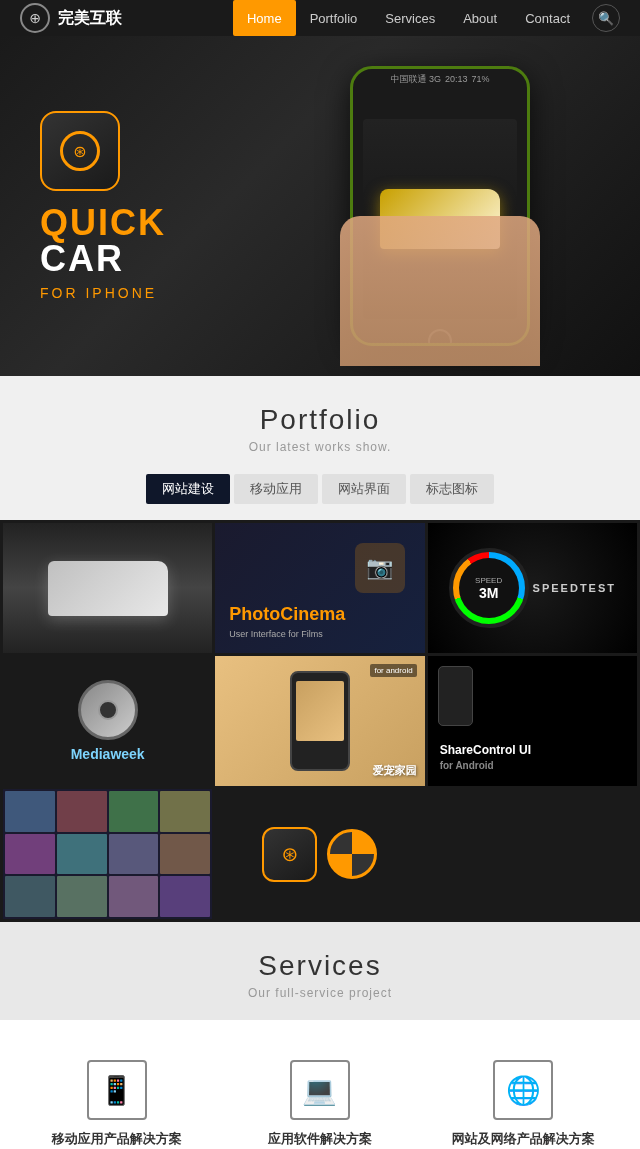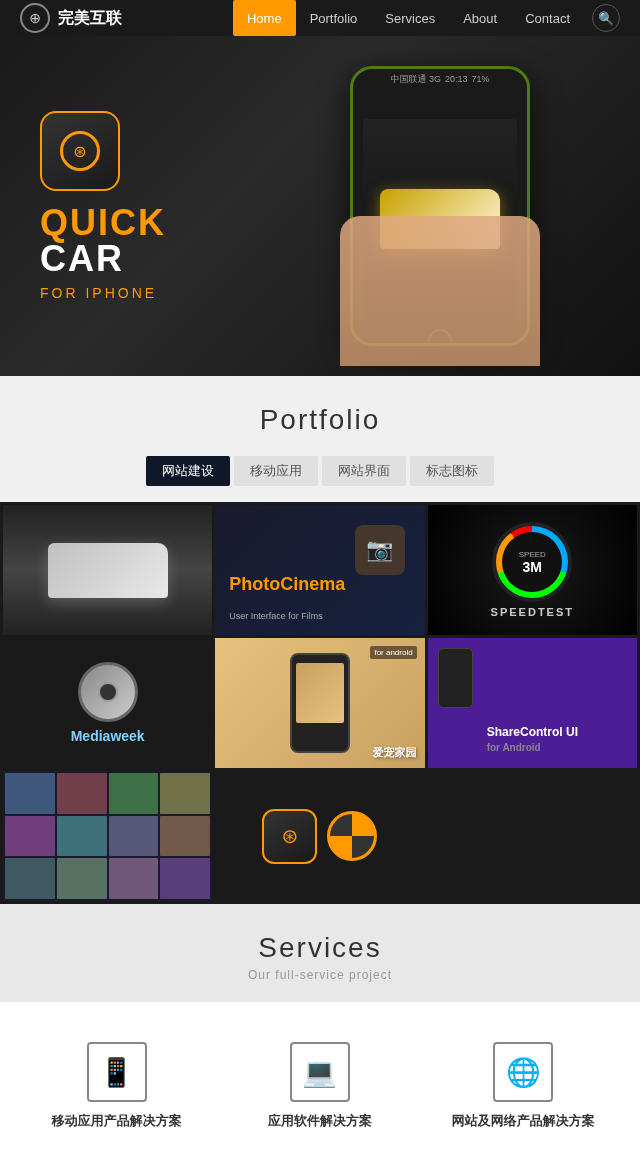--- a/index.html
+++ b/index.html
@@ -315,28 +315,28 @@
       background: rgba(255,153,0,0.2);
       border-radius: 8px;
       display: flex;
       align-items: center;
       justify-content: center;
       font-size: 22px;
       color: #f90;
     }
     .pi-photo-title { font-size: 18px; color: #fff; font-weight: bold; }
     .pi-photo-title span { color: #f90; }
-    .pi-photo-sub { font-size: 9px; color: #aaa; margin-top: 16px; }
+    .pi-photo-sub { font-size: 9px; color: #aaa; margin-top: 4px; }
 
     .pi-speedtest {
       background: radial-gradient(circle at center, #1a1a1a 0%, #000 100%);
       display: flex;
       align-items: center;
       justify-content: center;
-      flex-direction: column;
+      flex-direction: row;
       gap: 4px;
     }
     .speedometer {
       width: 80px; height: 80px;
       border-radius: 50%;
       border: 4px solid #222;
       background: conic-gradient(#0af 0% 30%, #0f0 30% 70%, #f90 70% 90%, #f00 90% 100%);
       display: flex;
       align-items: center;
       justify-content: center;
@@ -406,24 +406,24 @@
       top: 8px;
       right: 8px;
       font-size: 8px;
       color: #fff;
       background: rgba(0,0,0,0.5);
       padding: 2px 4px;
       border-radius: 2px;
     }
 
     .pi-sharecontrol {
-      background: #4c1d95;
-      display: flex;
-      flex-direction: column;
-      align-items: center;
+      background: #000000;
+      display: flex;
+      flex-direction: column;
+      align-items: flex-start;
       justify-content: flex-end;
       padding: 12px;
       position: relative;
     }
     .pi-share-phone {
       position: absolute;
       top: 10px;
       left: 10px;
       width: 35px; height: 60px;
       background: #222;
@@ -565,20 +565,21 @@
           <div class="phone-home-btn"></div>
         </div>
         <div class="hand-shape"></div>
       </div>
     </div>
   </div>
 </div>
 
 <div class="section-header">
   <div class="section-title">Portfolio</div>
+  <div class="section-subtitle">Our latest works show.</div>
 </div>
 
 <div class="portfolio-tabs">
   <button class="tab-btn active">网站建设</button>
   <button class="tab-btn">移动应用</button>
   <button class="tab-btn">网站界面</button>
   <button class="tab-btn">标志图标</button>
 </div>
 
 <div class="portfolio-grid">

